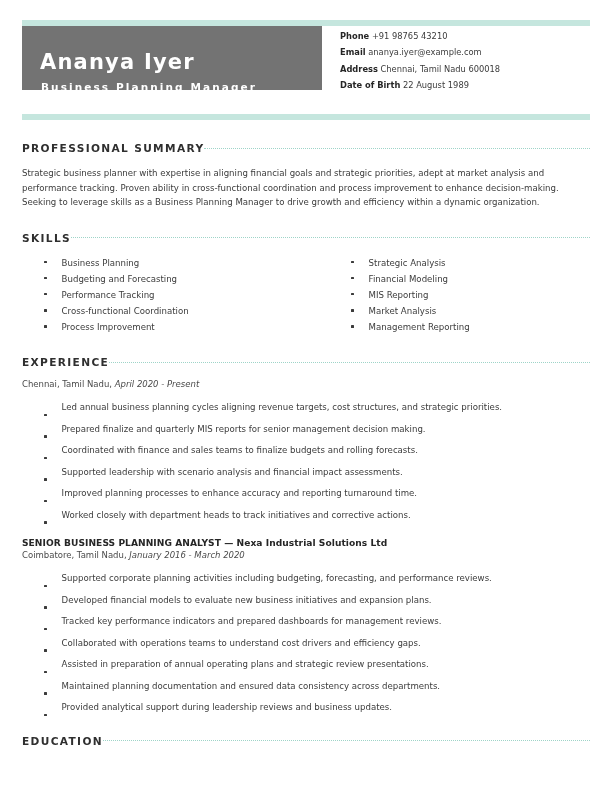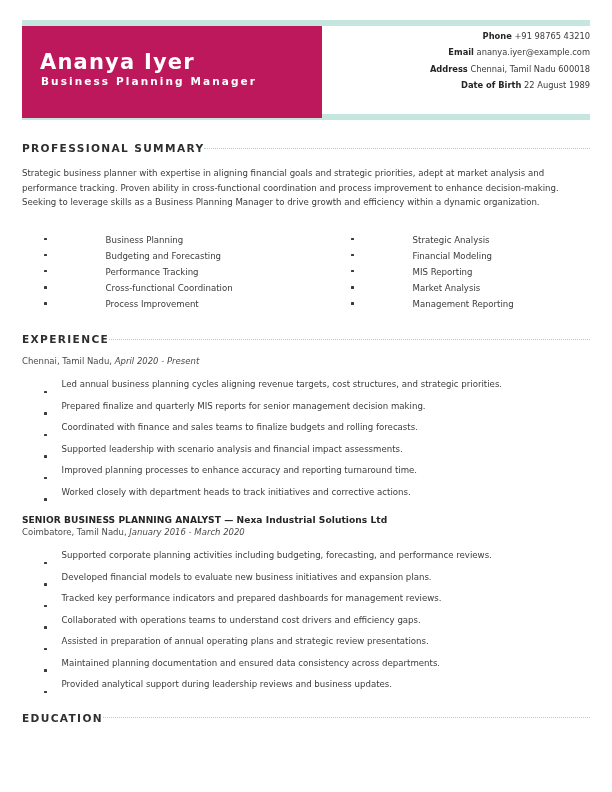--- a/index.html
+++ b/index.html
@@ -37,50 +37,49 @@
   .header-band {
     position: relative;
     height: 88px;
     background: transparent;
   }
   .header-block {
     position: absolute;
     left: 0;
     top: 0;
     width: 300px;
-    height: 92px;
-    background: #be185d;
+    height: 64px;
+    background: #737373;
     box-sizing: border-box;
   }
   .header-name {
     position: absolute;
     left: 18px;
     top: 24px;
     color: #ffffff;
     font-size: 21px;
     font-weight: bold;
     letter-spacing: 1.2px;
     white-space: nowrap;
   }
   .header-title {
     position: absolute;
     left: 19px;
-    top: 49px;
+    top: 55px;
     color: #ffffff;
     font-size: 10.5px;
     font-weight: bold;
     letter-spacing: 2.1px;
     white-space: nowrap;
   }
   .contact {
     position: absolute;
     right: 0;
     top: 2px;
     width: 250px;
-    text-align: right;
     font-size: 8.3px;
     line-height: 16.4px;
     color: #3b3b3b;
   }
   .contact .row { white-space: nowrap; }
   .contact .lbl {
     font-weight: bold;
     color: #262626;
   }
   .contact .val { color: #3b3b3b; }
@@ -131,21 +130,20 @@
     width: 50%;
     box-sizing: border-box;
   }
   .skills-col.right { padding-left: 34px; }
   .skill-item {
     display: flex;
     align-items: baseline;
     font-size: 8.6px;
     line-height: 16.1px;
     color: #3b3b3b;
-    gap: 44px;
   }
   .bullet {
     flex: 0 0 auto;
     width: 2.6px;
     height: 2.6px;
     background: #3b3b3b;
     border-radius: 0.5px;
     margin-right: 15px;
     position: relative;
     top: -2.5px;
@@ -217,20 +215,24 @@
 
     <div class="section">
       <div class="sec-head">
         <div class="t">PROFESSIONAL SUMMARY</div>
         <div class="dots"></div>
       </div>
       <div class="summary">Strategic business planner with expertise in aligning financial goals and strategic priorities, adept at market analysis and performance tracking. Proven ability in cross-functional coordination and process improvement to enhance decision-making. Seeking to leverage skills as a Business Planning Manager to drive growth and efficiency within a dynamic organization.</div>
     </div>
 
     <div class="section">
+      <div class="sec-head">
+        <div class="t">SKILLS</div>
+        <div class="dots"></div>
+      </div>
       <div class="skills">
         <div class="skills-col left">
           <div class="skill-item">
             <span class="bullet"></span>
             <span>Business Planning</span>
           </div>
           <div class="skill-item">
             <span class="bullet"></span>
             <span>Budgeting and Forecasting</span>
           </div>

